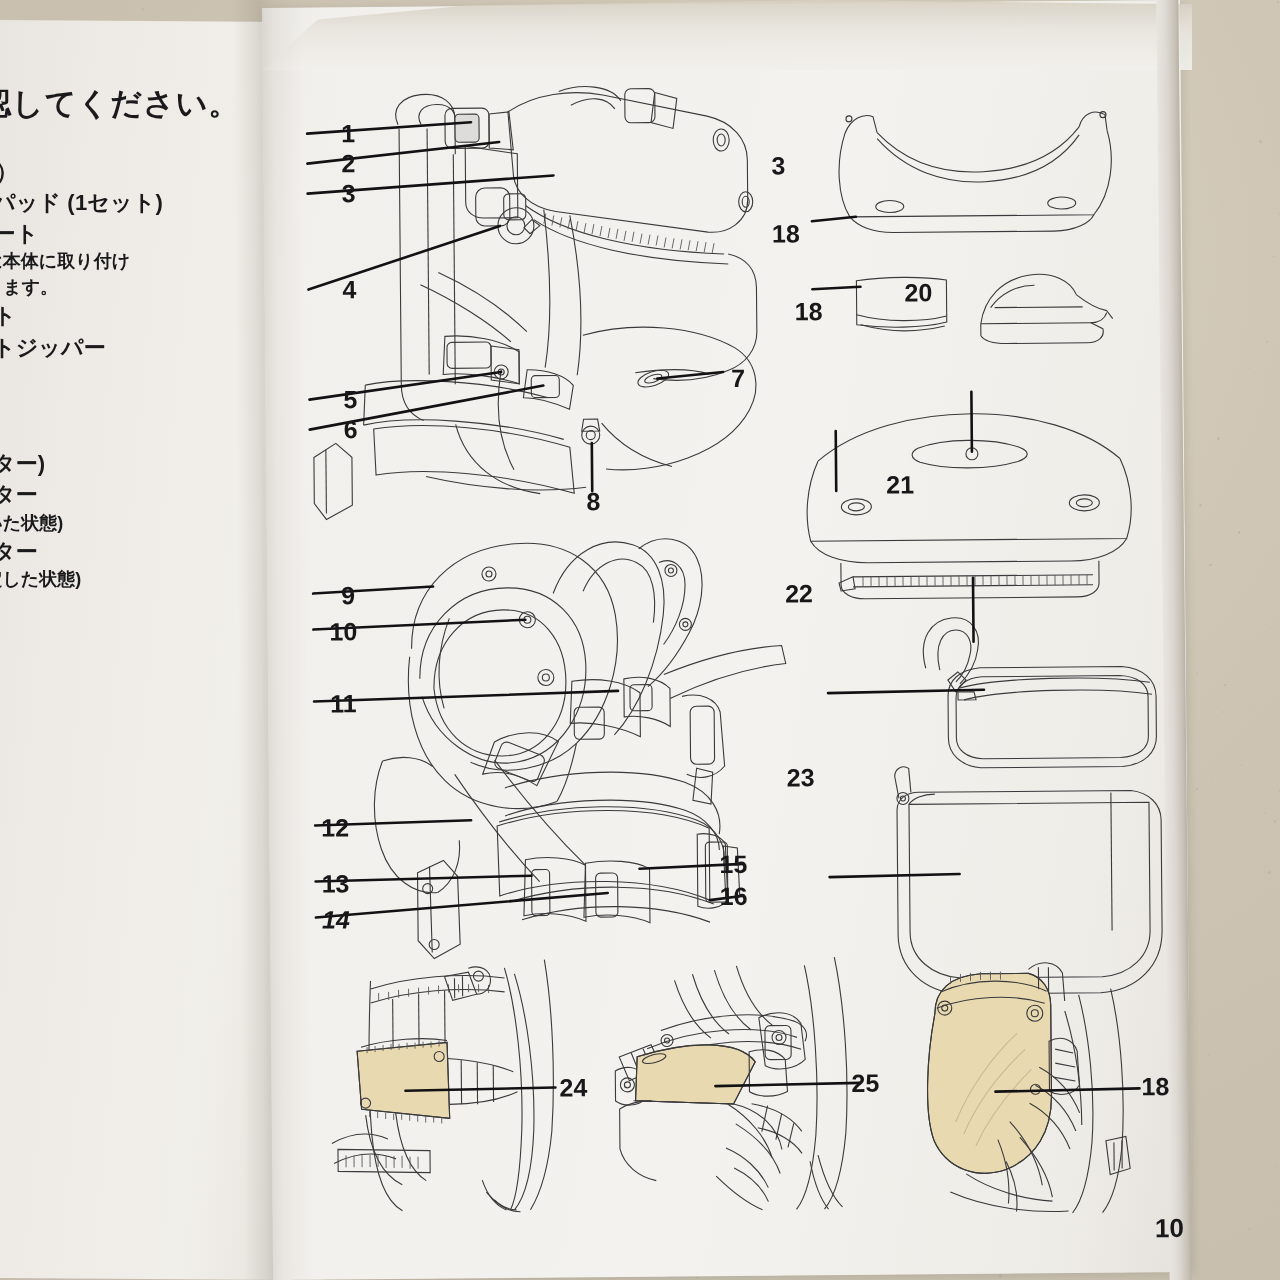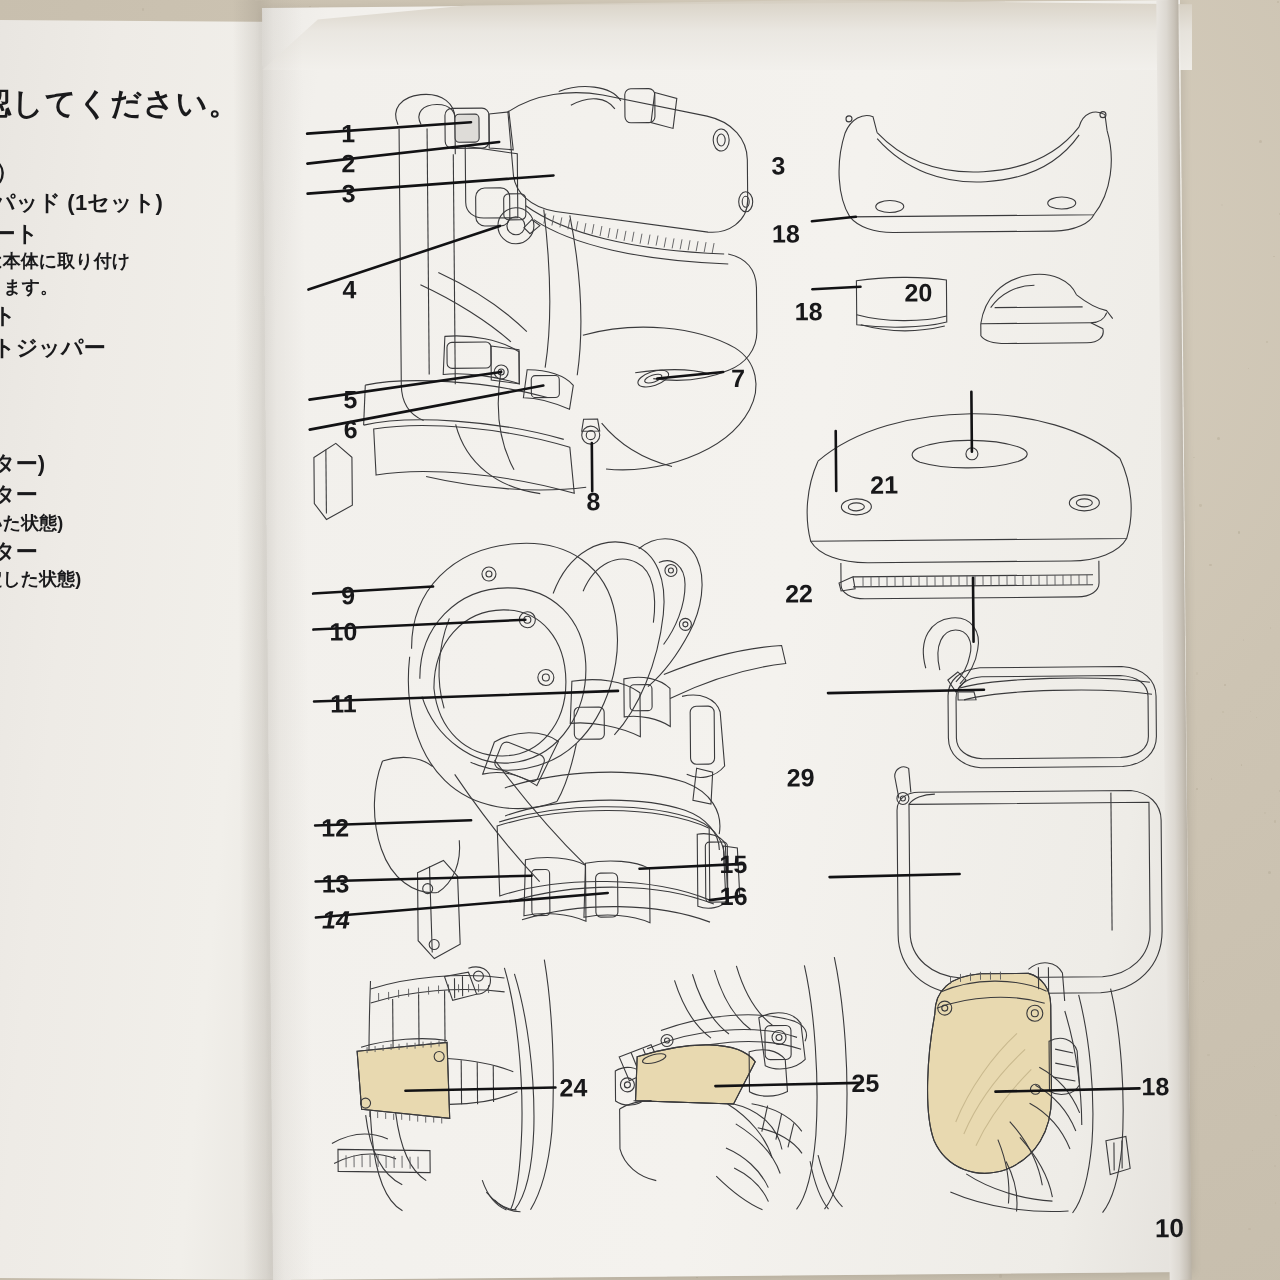--- a/index.html
+++ b/index.html
@@ -851,23 +851,23 @@
         <path d="M176,486 L176,550"></path>
         <path d="M30,600 L186,598"></path>
         <path d="M30,784 L160,782"></path>
       </g>
     </svg>
 
     <div class="lbl" style="left:508px;top:150px;">3</div>
     <div class="lbl" style="left:508px;top:218px;">18</div>
     <div class="lbl" style="left:530px;top:296px;">18</div>
     <div class="lbl" style="left:640px;top:278px;">20</div>
-    <div class="lbl" style="left:604px;top:470px;">21</div>
+    <div class="lbl" style="left:620px;top:470px;">21</div>
     <div class="lbl" style="left:518px;top:578px;">22</div>
-    <div class="lbl" style="left:518px;top:762px;">29</div>
+    <div class="lbl" style="left:518px;top:762px;">23</div>
 
     <svg class="art" width="300" height="260" style="left:38px;top:948px;" viewBox="0 0 300 260">
       <g class="ln">
 
         <path d="M62,26 C60,70 58,130 62,180 C66,226 78,248 92,256"></path>
         <path d="M196,14 C208,56 214,120 212,176 C210,220 206,244 200,256"></path>
 
         <path d="M62,34 C100,22 152,18 196,24"></path>
         <path d="M62,48 C100,36 152,32 196,38"></path>
 

